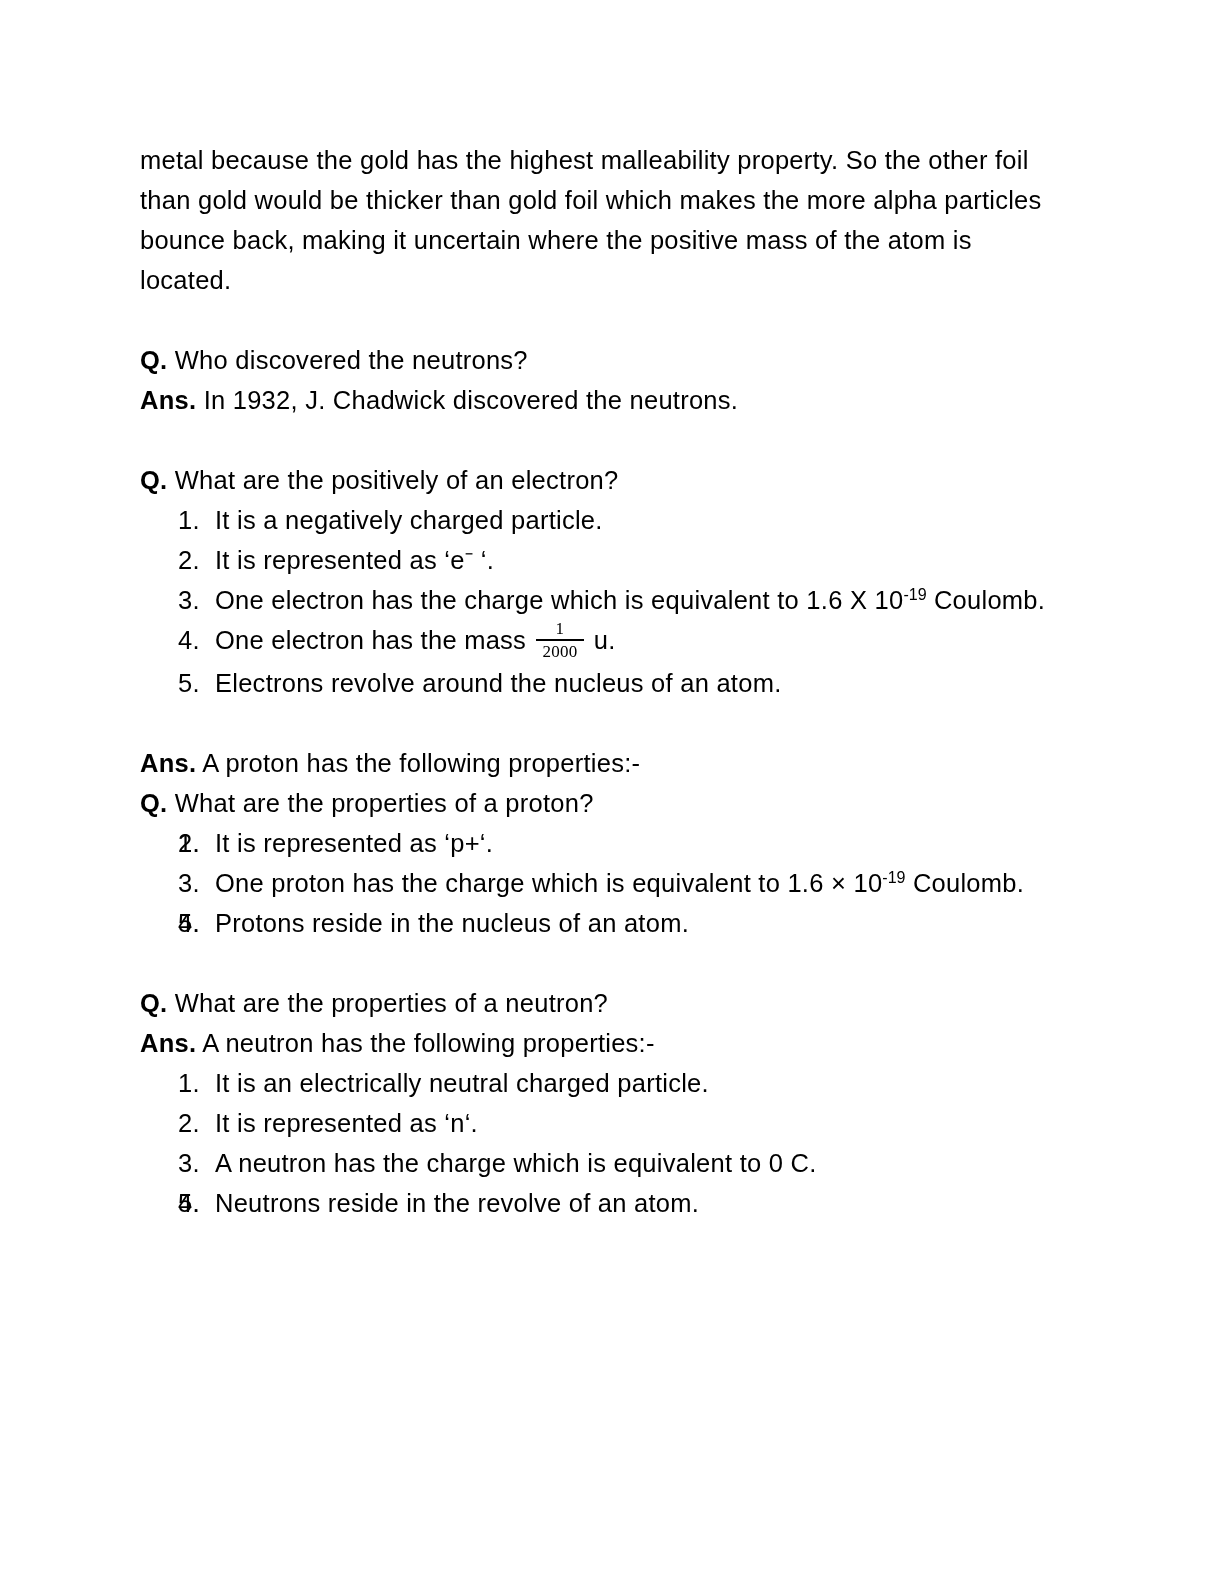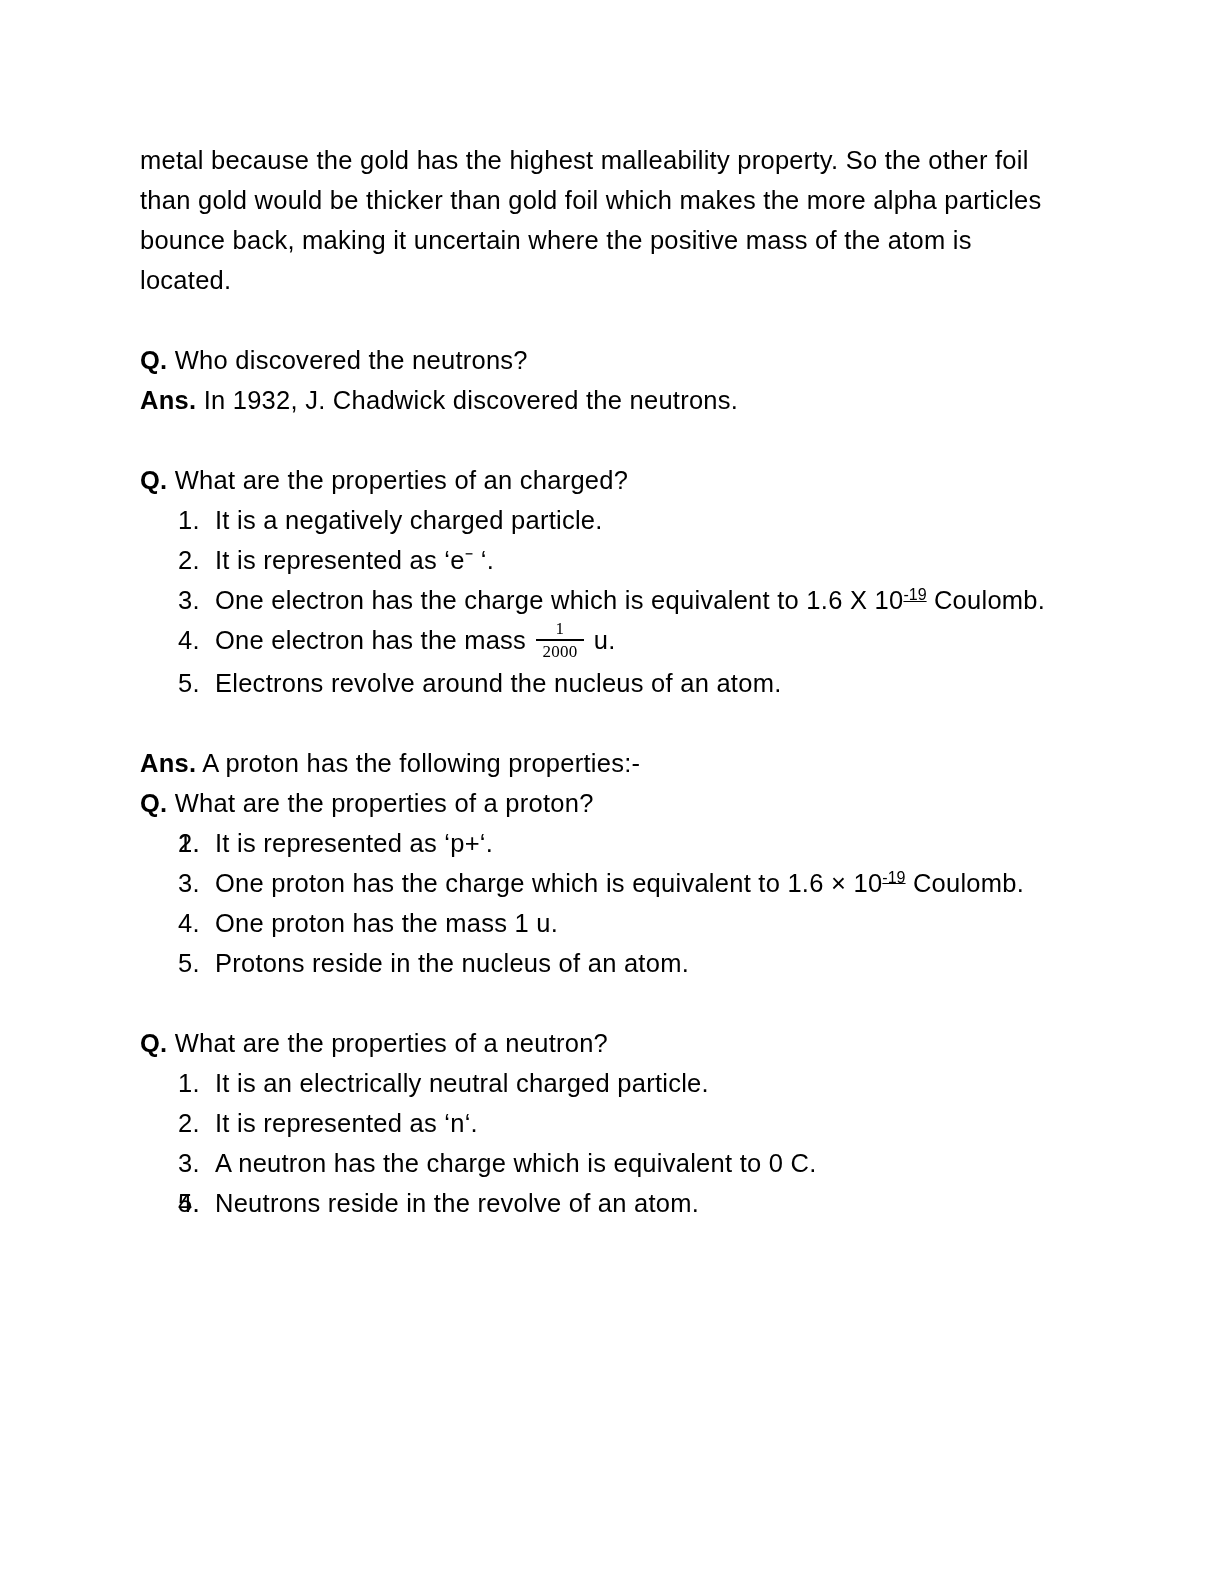--- a/index.html
+++ b/index.html
@@ -75,21 +75,20 @@
   li.has-frac {
     line-height: 46px;
   }
 
   
   sup.exp {
     font-size: 0.63em;
     vertical-align: super;
     line-height: 0;
     letter-spacing: 0;
-    text-decoration: underline;
   }
 
   
   .frac {
     display: inline-block;
     vertical-align: middle;
     text-align: center;
     font-family: "Liberation Serif", serif;
     line-height: 1;
     margin: 0 3px;
@@ -134,21 +133,21 @@
         <span class="qa-label">Ans.</span>
         <span>In 1932, J. Chadwick discovered the neutrons.</span>
       </p>
     </div>
 
     <div class="gap"></div>
 
     <div>
       <p class="qa-line">
         <span class="qa-label">Q.</span>
-        <span>What are the properties of an charged?</span>
+        <span>What are the positively of an electron?</span>
       </p>
       <ol class="props">
         <li>
           <span class="num">1.</span>
           <span>It is a negatively charged particle.</span>
         </li>
         <li>
           <span class="num">2.</span>
           <span>It is represented as ‘e⁻ ‘.</span>
         </li>
@@ -184,36 +183,39 @@
         <li>
           <span class="num">2.</span>
           <span>It is represented as ‘p+‘.</span>
         </li>
         <li>
           <span class="num">3.</span>
           <span>One proton has the charge which is equivalent to 1.6 × 10</span><sup class="exp">-19</sup><span> Coulomb.</span>
         </li>
         <li>
           <span class="num">4.</span>
-          <span>One proton has the mass 1 u.</span>
         </li>
         <li>
           <span class="num">5.</span>
           <span>Protons reside in the nucleus of an atom.</span>
         </li>
       </ol>
     </div>
 
     <div class="gap"></div>
 
     <div>
       <p class="qa-line">
         <span class="qa-label">Q.</span>
         <span>What are the properties of a neutron?</span>
       </p>
+      <p class="qa-line">
+        <span class="qa-label">Ans.</span>
+        <span>A neutron has the following properties:-</span>
+      </p>
       <ol class="props">
         <li>
           <span class="num">1.</span>
           <span>It is an electrically neutral charged particle.</span>
         </li>
         <li>
           <span class="num">2.</span>
           <span>It is represented as ‘n‘.</span>
         </li>
         <li>

